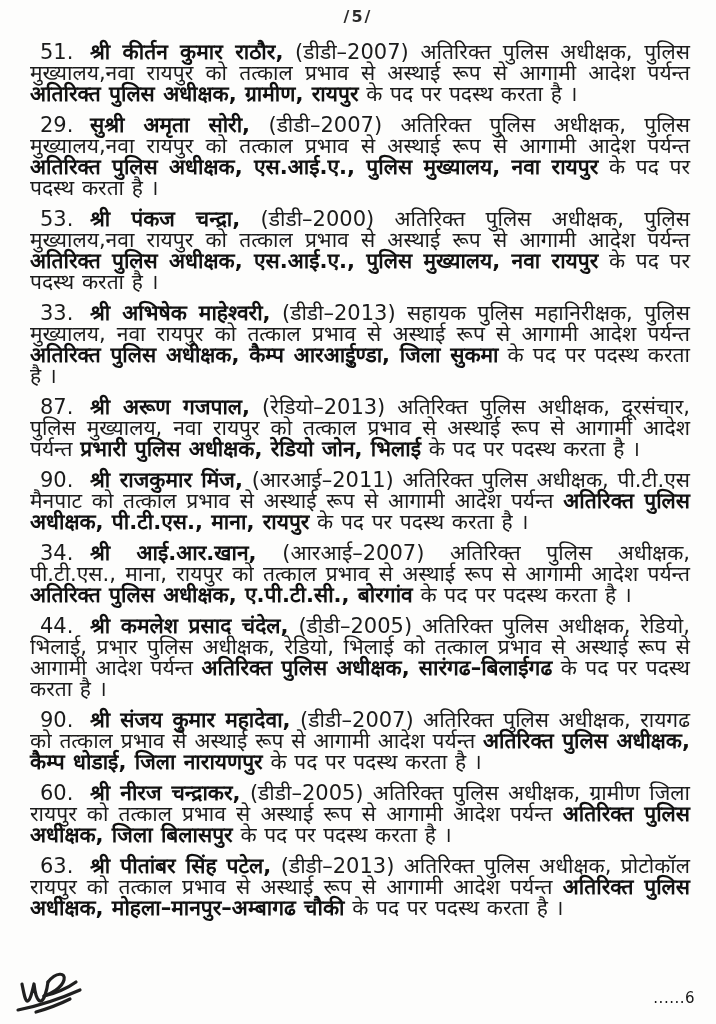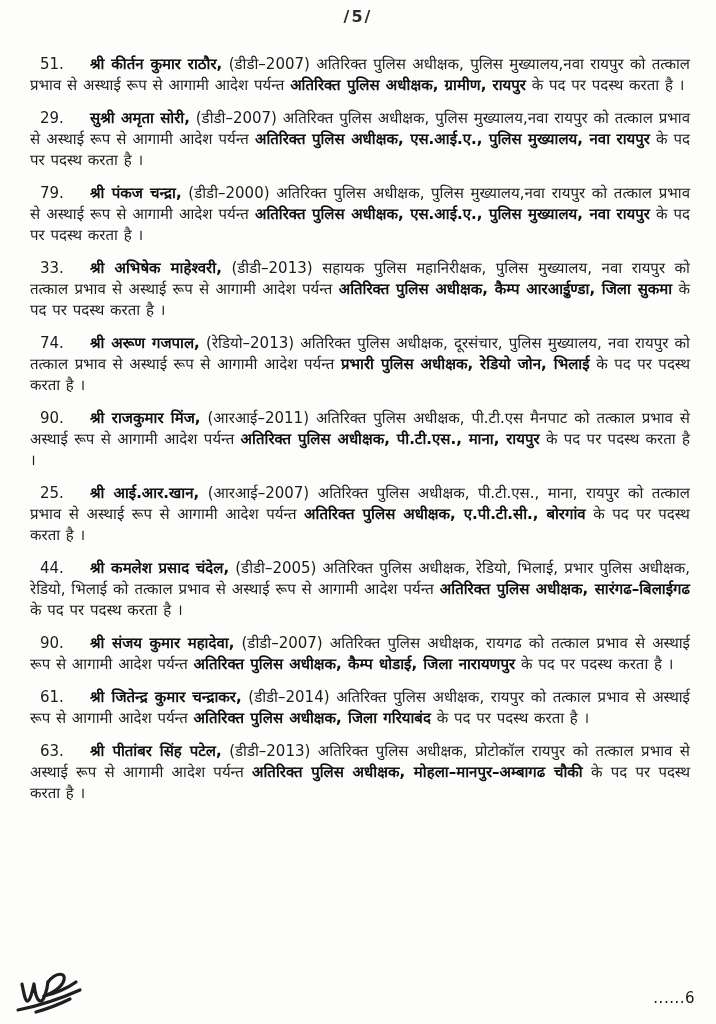--- a/index.html
+++ b/index.html
@@ -29,22 +29,22 @@
     color: #2b2b2b;
     font-weight: bold;
   }
   .content {
     position: absolute;
     top: 42px;
     left: 30px;
     right: 26px;
   }
   .entry {
-    margin: 12px 0 10px 0;
-    font-size: 15px;
+    margin: 0 0 10px 0;
+    font-size: 21px;
     line-height: 21px;
     text-align: justify;
     text-indent: 10px;
     word-spacing: 1px;
   }
   .entry .num {
     display: inline-block;
     width: 50px;
     text-indent: 0;
     font-weight: normal;
@@ -87,75 +87,75 @@
     </p>
 
     <p class="entry">
       <span class="num">29.</span><b>सुश्री अमृता सोरी,</b>
       <span>(डीडी–2007) अतिरिक्त पुलिस अधीक्षक, पुलिस मुख्यालय,नवा रायपुर को तत्काल प्रभाव से अस्थाई रूप से आगामी आदेश पर्यन्त</span>
       <b>अतिरिक्त पुलिस अधीक्षक, एस.आई.ए., पुलिस मुख्यालय, नवा रायपुर</b>
       <span>के पद पर पदस्थ करता है ।</span>
     </p>
 
     <p class="entry">
-      <span class="num">79.</span><b>श्री पंकज चन्द्रा,</b>
+      <span class="num">53.</span><b>श्री पंकज चन्द्रा,</b>
       <span>(डीडी–2000) अतिरिक्त पुलिस अधीक्षक, पुलिस मुख्यालय,नवा रायपुर को तत्काल प्रभाव से अस्थाई रूप से आगामी आदेश पर्यन्त</span>
       <b>अतिरिक्त पुलिस अधीक्षक, एस.आई.ए., पुलिस मुख्यालय, नवा रायपुर</b>
       <span>के पद पर पदस्थ करता है ।</span>
     </p>
 
     <p class="entry">
       <span class="num">33.</span><b>श्री अभिषेक माहेश्वरी,</b>
       <span>(डीडी–2013) सहायक पुलिस महानिरीक्षक, पुलिस मुख्यालय, नवा रायपुर को तत्काल प्रभाव से अस्थाई रूप से आगामी आदेश पर्यन्त</span>
       <b>अतिरिक्त पुलिस अधीक्षक, कैम्प आरआईुण्डा, जिला सुकमा</b>
       <span>के पद पर पदस्थ करता है ।</span>
     </p>
 
     <p class="entry">
-      <span class="num">74.</span><b>श्री अरूण गजपाल,</b>
+      <span class="num">87.</span><b>श्री अरूण गजपाल,</b>
       <span>(रेडियो–2013) अतिरिक्त पुलिस अधीक्षक, दूरसंचार, पुलिस मुख्यालय, नवा रायपुर को तत्काल प्रभाव से अस्थाई रूप से आगामी आदेश पर्यन्त</span>
       <b>प्रभारी पुलिस अधीक्षक, रेडियो जोन, भिलाई</b>
       <span>के पद पर पदस्थ करता है ।</span>
     </p>
 
     <p class="entry">
       <span class="num">90.</span><b>श्री राजकुमार मिंज,</b>
       <span>(आरआई–2011) अतिरिक्त पुलिस अधीक्षक, पी.टी.एस मैनपाट को तत्काल प्रभाव से अस्थाई रूप से आगामी आदेश पर्यन्त</span>
       <b>अतिरिक्त पुलिस अधीक्षक, पी.टी.एस., माना, रायपुर</b>
       <span>के पद पर पदस्थ करता है ।</span>
     </p>
 
     <p class="entry">
-      <span class="num">25.</span><b>श्री आई.आर.खान,</b>
+      <span class="num">34.</span><b>श्री आई.आर.खान,</b>
       <span>(आरआई–2007) अतिरिक्त पुलिस अधीक्षक, पी.टी.एस., माना, रायपुर को तत्काल प्रभाव से अस्थाई रूप से आगामी आदेश पर्यन्त</span>
       <b>अतिरिक्त पुलिस अधीक्षक, ए.पी.टी.सी., बोरगांव</b>
       <span>के पद पर पदस्थ करता है ।</span>
     </p>
 
     <p class="entry">
       <span class="num">44.</span><b>श्री कमलेश प्रसाद चंदेल,</b>
       <span>(डीडी–2005) अतिरिक्त पुलिस अधीक्षक, रेडियो, भिलाई, प्रभार पुलिस अधीक्षक, रेडियो, भिलाई को तत्काल प्रभाव से अस्थाई रूप से आगामी आदेश पर्यन्त</span>
       <b>अतिरिक्त पुलिस अधीक्षक, सारंगढ–बिलाईगढ</b>
       <span>के पद पर पदस्थ करता है ।</span>
     </p>
 
     <p class="entry">
       <span class="num">90.</span><b>श्री संजय कुमार महादेवा,</b>
       <span>(डीडी–2007) अतिरिक्त पुलिस अधीक्षक, रायगढ को तत्काल प्रभाव से अस्थाई रूप से आगामी आदेश पर्यन्त</span>
       <b>अतिरिक्त पुलिस अधीक्षक, कैम्प धोडाई, जिला नारायणपुर</b>
       <span>के पद पर पदस्थ करता है ।</span>
     </p>
 
-
     <p class="entry">
-      <span class="num">61.</span><b>श्री जितेन्द्र कुमार चन्द्राकर,</b>
-      <span>(डीडी–2014) अतिरिक्त पुलिस अधीक्षक, रायपुर को तत्काल प्रभाव से अस्थाई रूप से आगामी आदेश पर्यन्त</span>
-      <b>अतिरिक्त पुलिस अधीक्षक, जिला गरियाबंद</b>
+      <span class="num">60.</span><b>श्री नीरज चन्द्राकर,</b>
+      <span>(डीडी–2005) अतिरिक्त पुलिस अधीक्षक, ग्रामीण जिला रायपुर को तत्काल प्रभाव से अस्थाई रूप से आगामी आदेश पर्यन्त</span>
+      <b>अतिरिक्त पुलिस अधीक्षक, जिला बिलासपुर</b>
       <span>के पद पर पदस्थ करता है ।</span>
     </p>
+
 
 
     <p class="entry">
       <span class="num">63.</span><b>श्री पीतांबर सिंह पटेल,</b>
       <span>(डीडी–2013) अतिरिक्त पुलिस अधीक्षक, प्रोटोकॉल रायपुर को तत्काल प्रभाव से अस्थाई रूप से आगामी आदेश पर्यन्त</span>
       <b>अतिरिक्त पुलिस अधीक्षक, मोहला–मानपुर–अम्बागढ चौकी</b>
       <span>के पद पर पदस्थ करता है ।</span>
     </p>
 
   </div>

